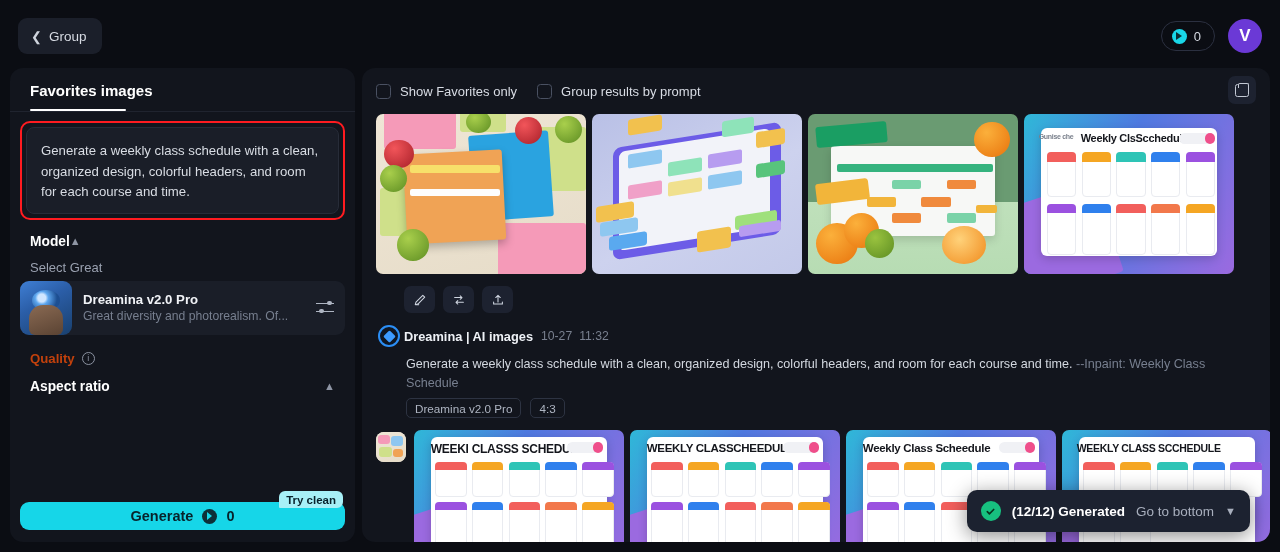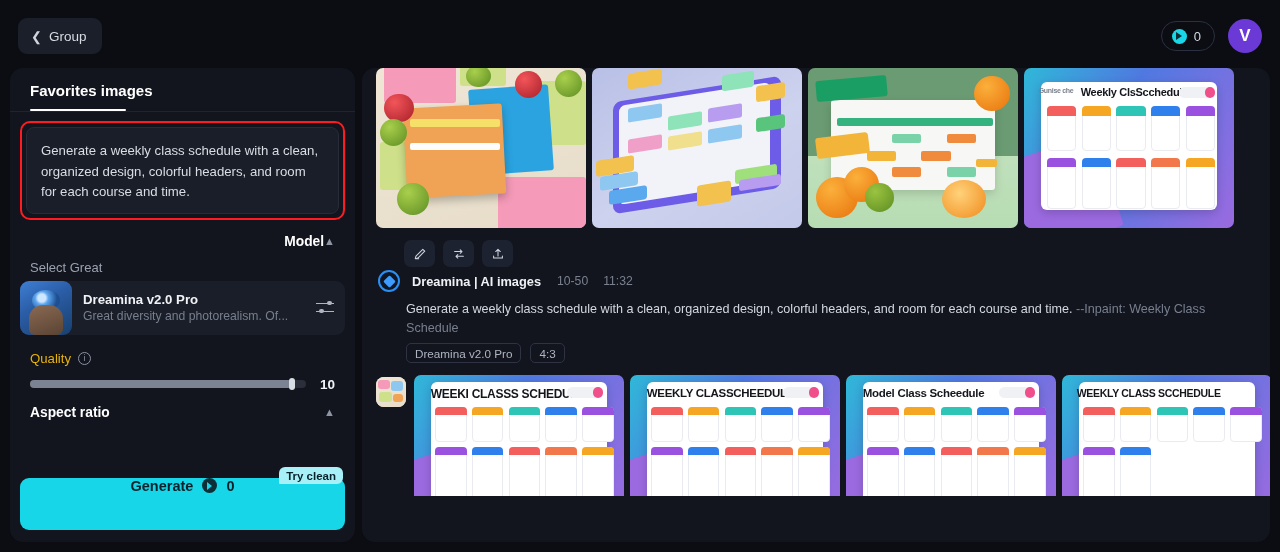--- a/index.html
+++ b/index.html
@@ -68,21 +68,21 @@
   .prompt-footer { display: flex; align-items: center; justify-content: space-between; margin-top: 15px; }
   .ref-btn {
     display: flex; align-items: center; gap: 8px;
     height: 29px; padding: 0 13px 0 10px;
     background: #262b36; border-radius: 8px;
     font-size: 12.5px; color: #dfe3ea; cursor: pointer;
   }
   .char-count { font-size: 12.5px; color: #6e7687; }
 
   .section-head {
-    display: flex; align-items: center; justify-content: flex-end;
+    display: flex; align-items: center; justify-content: flex-start;
     padding: 14px 20px 4px 20px;
   }
   .section-title { font-size: 13.8px; font-weight: 700; color: #fff; }
   .caret { color: #8e95a4; font-size: 11px; }
   .sub-label { padding: 7px 20px 6px 20px; font-size: 13px; color: #9aa1b0; }
 
   .model-row {
     margin: 0 10px; height: 54px;
     background: #1a1e28; border-radius: 9px;
     display: flex; align-items: center; gap: 11px; padding: 0 11px 0 0;
@@ -111,41 +111,41 @@
   }
   .sliders-icon { flex: none; width: 18px; height: 14px; position: relative; }
   .sliders-icon i { position:absolute; left:0; width:18px; height:1.6px; background:#aeb5c2; display:block; }
   .sliders-icon i:nth-child(1){ top:2px; }
   .sliders-icon i:nth-child(2){ top:10px; }
   .sliders-icon b { position:absolute; width:4.5px; height:4.5px; border-radius:50%; background:#aeb5c2; border:0; }
   .sliders-icon b:nth-of-type(1){ top:0.4px; left:11px; }
   .sliders-icon b:nth-of-type(2){ top:8.4px; left:3px; }
 
   .quality-head { display:flex; align-items:center; gap:7px; padding: 16px 20px 0 20px; }
-  .quality-label { font-size: 13.2px; color: #eab308; }
+  .quality-label { font-size: 13.2px; color: #c2410c; font-weight: bold; }
   .info-i {
     width: 13px; height: 13px; border-radius: 50%; border: 1.2px solid #8b92a1;
     font-size: 9px; line-height: 11px; text-align: center; color: #8b92a1;
   }
   .slider-row { display:flex; align-items:center; gap: 14px; padding: 11px 20px 0 20px; }
   .slider-track { position: relative; flex: 1; height: 8px; background: #2a2f3b; border-radius: 4px; }
   .slider-fill { position:absolute; left:0; top:0; height:8px; width: 95%; background: #7b8292; border-radius: 4px; }
   .slider-knob { position:absolute; left: calc(95% - 3px); top: -2px; width: 6px; height: 12px; background: #d9dde4; border-radius: 3px; }
   .slider-value { font-size: 13.5px; font-weight: 700; color: #f1f3f7; }
 
   .aspect-head {
     display:flex; align-items:center; justify-content:space-between;
     padding: 13px 20px 0 20px;
   }
   .aspect-title { font-size: 13.8px; font-weight: 700; color: #fff; }
 
   .gen-wrap { position: absolute; left: 10px; right: 10px; bottom: 12px; }
   .gen-btn {
-    height: 52px; background: #16d6e8; border-radius: 9px;
-    display: flex; justify-content: center; gap: 9px;
+    height: 28px; background: #16d6e8; border-radius: 9px;
+    display: flex; align-items: center; justify-content: center; gap: 9px;
     font-size: 14.5px; font-weight: 700; color: #08222b; cursor: pointer;
   }
   .gen-coin {
     width: 15px; height: 15px; border-radius: 50%; background: #0d2f38; position: relative;
   }
   .gen-coin::after {
     content:""; position:absolute; left:4.5px; top:3.5px; width:0; height:0;
     border-left: 5.5px solid #16d6e8;
     border-top: 4px solid transparent;
     border-bottom: 4px solid transparent;
@@ -191,21 +191,21 @@
   .img-cell { width: 210px; height: 160px; border-radius: 7px; overflow: hidden; position: relative; background:#222; }
   .img-cell.bottom { height: 134px; }
 
   .actions { display:flex; gap: 8px; margin: 12px 0 0 28px; }
   .act-btn {
     width: 31px; height: 27px; border-radius: 7px; background: #1d2230;
     display:flex; align-items:center; justify-content:center; cursor:pointer;
   }
   .act-btn svg { display:block; }
 
-  .result-head { display:flex; align-items:center; gap: 12px; margin: 3px 0 0 2px; }
+  .result-head { display:flex; align-items:center; gap: 4px; margin: 12px 0 0 2px; }
   .dreamina-badge {
     width: 22px; height: 22px; border-radius: 50%;
     background: #0f1622; border: 2px solid #2b8ef5;
     display:flex; align-items:center; justify-content:center; flex:none;
   }
   .diamond { width: 9px; height: 9px; background: #3d9bff; transform: rotate(45deg); border-radius: 1.5px; }
   .result-title { font-size: 12.8px; font-weight: 700; color: #eef1f6; }
   .result-date { font-size: 12.2px; color: #79808f; margin-left: 4px; }
   .result-time { font-size: 12.2px; color: #79808f; margin-left: 3px; }
 
@@ -304,44 +304,50 @@
           <i></i>
           <b></b>
           <b></b>
       </span>
     </div>
 
     <div class="quality-head">
       <span class="quality-label">Quality</span>
       <span class="info-i">i</span>
     </div>
-    <div class="slider-row">
-      <div class="slider-track">
-        <div class="slider-fill"></div>
-        <div class="slider-knob"></div>
-      </div>
-      <span class="slider-value">10</span>
-    </div>
 
     <div class="aspect-head">
       <span class="aspect-title">Aspect ratio</span>
       <span class="caret">▲</span>
     </div>
 
     <div class="gen-wrap">
       <div class="gen-btn">
         <span>Generate</span>
         <span class="gen-coin"></span>
         <span>0</span>
       </div>
       <div class="try-free">Try clean</div>
     </div>
   </div>
 
   <div class="right-panel">
+    <div class="filters">
+      <div class="check-item">
+        <span class="checkbox"></span>
+        <span class="check-text">Show Favorites only</span>
+      </div>
+      <div class="check-item">
+        <span class="checkbox"></span>
+        <span class="check-text">Group results by prompt</span>
+      </div>
+      <div class="archive-btn">
+        <span class="archive-glyph"></span>
+      </div>
+    </div>
 
     <div class="scroll-area">
 
       <div class="img-row">
 
         <div class="img-cell">
           <div class="art art1">
             <div class="paper" style="left:4%;top:-4%;width:34%;height:26%;background:#f59ab8;"></div>
             <div class="paper" style="left:40%;top:-6%;width:22%;height:17%;background:#cfe08a;"></div>
             <div class="paper" style="left:74%;top:8%;width:26%;height:40%;background:#cfe08a;"></div>
@@ -455,21 +461,21 @@
             <path d="M3 10.4v2.2h10v-2.2" fill="none" stroke="#cfd5e0" stroke-width="1.2" stroke-linecap="round"></path>
           </svg>
         </div>
       </div>
 
       <div class="result-head">
         <span class="dreamina-badge">
             <span class="diamond"></span>
           </span>
         <span class="result-title">Dreamina | AI images</span>
-        <span class="result-date">10-50</span>
+        <span class="result-date">10-27</span>
         <span class="result-time">11:32</span>
       </div>
 
       <div class="result-desc">
         <span>Generate a weekly class schedule with a clean, organized design, colorful headers, and room for each course and time.</span>
         <span class="muted">--Inpaint: Weekly Class Schedule</span>
       </div>
 
       <div class="chips">
         <span class="chip">Dreamina v2.0 Pro</span>
@@ -544,21 +550,21 @@
               <div class="colhdr" style="left:62.5%;top:54%;width:15%;height:6%;background:#f2784b;"></div>
               <div class="col" style="left:80%;top:54%;width:15%;height:44%;background:#fff;border:1px solid #e9ebf0;"></div>
               <div class="colhdr" style="left:80%;top:54%;width:15%;height:6%;background:#f5a623;"></div>
             </div>
           </div>
 
           <div class="img-cell bottom">
             <div class="art art4">
               <div class="paper" style="left:-20%;top:60%;width:60%;height:60%;background:#9b6ae0;transform:rotate(-18deg);"></div>
               <div class="sched-card" style="top:5%;height:92%;"></div>
-              <div class="sched-title" style="font-size:11.5px;left:8%;top:9%;">Model Class Scheedule</div>
+              <div class="sched-title" style="font-size:11.5px;left:8%;top:9%;">Weekly Class Scheedule</div>
               <div class="hdr" style="left:73%;top:9%;width:17%;height:8%;background:#f0f1f5;border-radius:20px;"></div>
               <div class="hdr" style="left:85%;top:9%;width:5%;height:8%;background:#ef4f8b;border-radius:20px;"></div>
               <div class="col" style="left:10%;top:24%;width:15%;height:26%;background:#fff;border:1px solid #e9ebf0;"></div>
               <div class="colhdr" style="left:10%;top:24%;width:15%;height:6%;background:#f25f5c;"></div>
               <div class="col" style="left:27.5%;top:24%;width:15%;height:26%;background:#fff;border:1px solid #e9ebf0;"></div>
               <div class="colhdr" style="left:27.5%;top:24%;width:15%;height:6%;background:#f5a623;"></div>
               <div class="col" style="left:45%;top:24%;width:15%;height:26%;background:#fff;border:1px solid #e9ebf0;"></div>
               <div class="colhdr" style="left:45%;top:24%;width:15%;height:6%;background:#2ec4b6;"></div>
               <div class="col" style="left:62.5%;top:24%;width:15%;height:26%;background:#fff;border:1px solid #e9ebf0;"></div>
               <div class="colhdr" style="left:62.5%;top:24%;width:15%;height:6%;background:#2f80ed;"></div>
@@ -595,14 +601,24 @@
               <div class="col" style="left:10%;top:54%;width:15%;height:44%;background:#fff;border:1px solid #e9ebf0;"></div>
               <div class="colhdr" style="left:10%;top:54%;width:15%;height:6%;background:#9b51e0;"></div>
               <div class="col" style="left:27.5%;top:54%;width:15%;height:44%;background:#fff;border:1px solid #e9ebf0;"></div>
               <div class="colhdr" style="left:27.5%;top:54%;width:15%;height:6%;background:#2f80ed;"></div>
             </div>
           </div>
         </div>
       </div>
     </div>
 
+    <div class="toast">
+      <span class="toast-check">
+        <svg width="11" height="11" viewBox="0 0 12 12">
+          <path d="M2.5 6.2 4.8 8.5 9.5 3.8" fill="none" stroke="#07331f" stroke-width="1.8" stroke-linecap="round" stroke-linejoin="round"></path>
+        </svg>
+      </span>
+      <span class="toast-text">(12/12) Generated</span>
+      <span class="toast-link">Go to bottom</span>
+      <span class="toast-caret">▼</span>
+    </div>
   </div>
 </div>
 
 </body></html>

